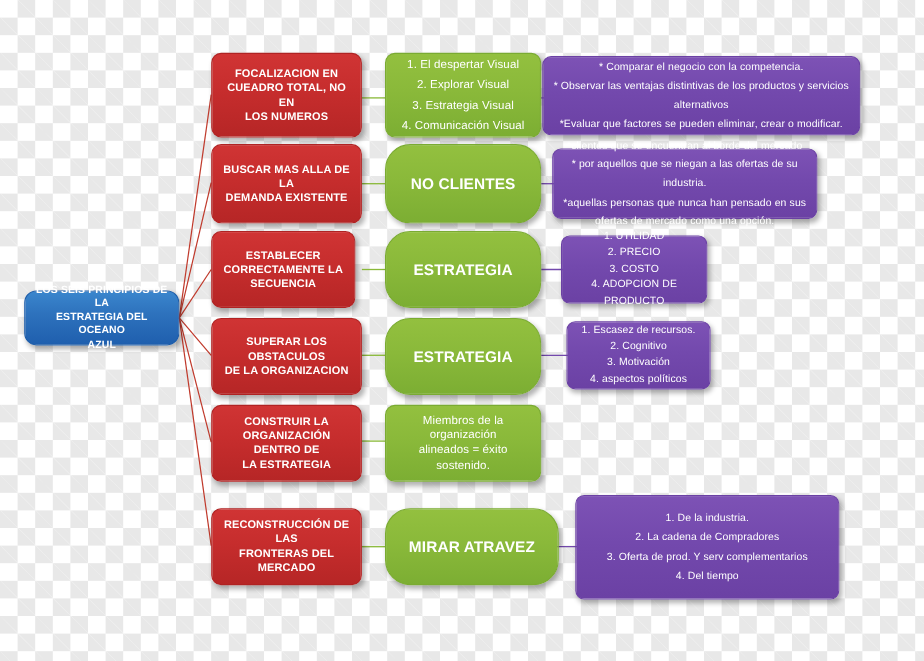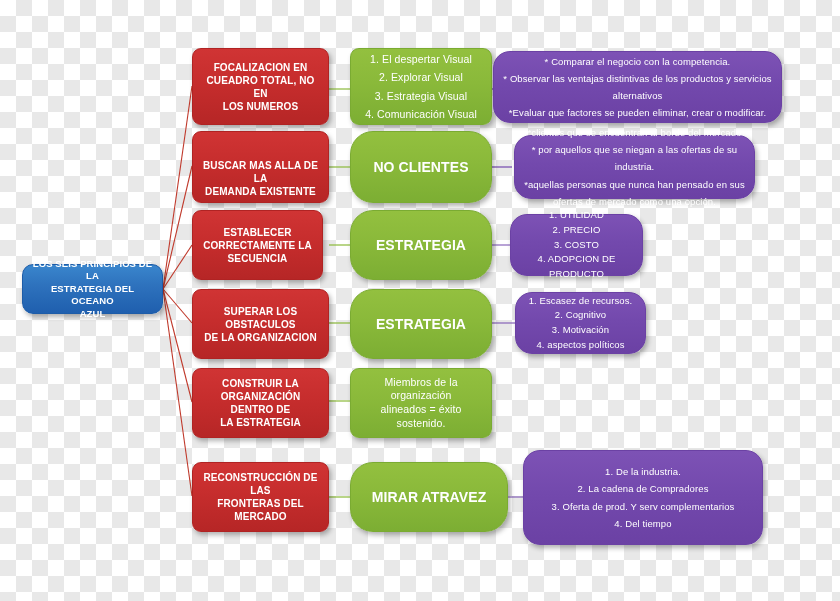--- a/index.html
+++ b/index.html
@@ -75,21 +75,21 @@
     border-radius: 23px;
   }
   .node.green.list {
     font-size: 10.5px;
     line-height: 1.72;
   }
   .node.purple {
     background: linear-gradient(180deg, #7d52b5 0%, #7349ad 45%, #6b41a4 100%);
     border: 1px solid #6b41a4;
     font-size: 9.5px;
-    border-radius: 17px;
+    border-radius: 8px;
   }
   .node.purple.spaced { line-height: 1.80; }
   .node.purple.tight  { line-height: 1.55; }
 </style>
 </head>
 <body>
 
 <div id="stage">
 
   <svg class="edges" viewBox="0 0 840 601">
@@ -134,28 +134,28 @@
 2. Explorar Visual
 3. Estrategia Visual
 4. Comunicación Visual</span>
   </div>
   <div class="node purple spaced" style="left:493px; top:51px; width:289px; height:72px;">
     <span class="txt">* Comparar el negocio con la competencia.
 * Observar las ventajas distintivas de los productos y servicios alternativos
 *Evaluar que factores se pueden eliminar, crear o modificar.</span>
   </div>
 
-  <div class="node red" style="left:192px; top:131px; width:137px; height:72px;align-items:flex-end;">
+  <div class="node red" style="left:192px; top:131px; width:137px; height:72px;">
     <span class="txt">BUSCAR MAS ALLA DE LA
 DEMANDA EXISTENTE</span>
   </div>
   <div class="node green bold" style="left:350px; top:131px; width:142px; height:72px;">
     <span class="txt">NO CLIENTES</span>
   </div>
-  <div class="node purple spaced" style="left:502px; top:135px; width:241px; height:64px;margin-left:12px;">
+  <div class="node purple spaced" style="left:502px; top:135px; width:241px; height:64px;">
     <span class="txt">*clientes que se encuentran al borde del mercado
 * por aquellos que se niegan a las ofertas de su industria.
 *aquellas personas que nunca han pensado en sus ofertas de mercado como una opción.</span>
   </div>
 
   <div class="node red" style="left:192px; top:210px; width:131px; height:70px;">
     <span class="txt">ESTABLECER
 CORRECTAMENTE LA
 SECUENCIA</span>
   </div>

